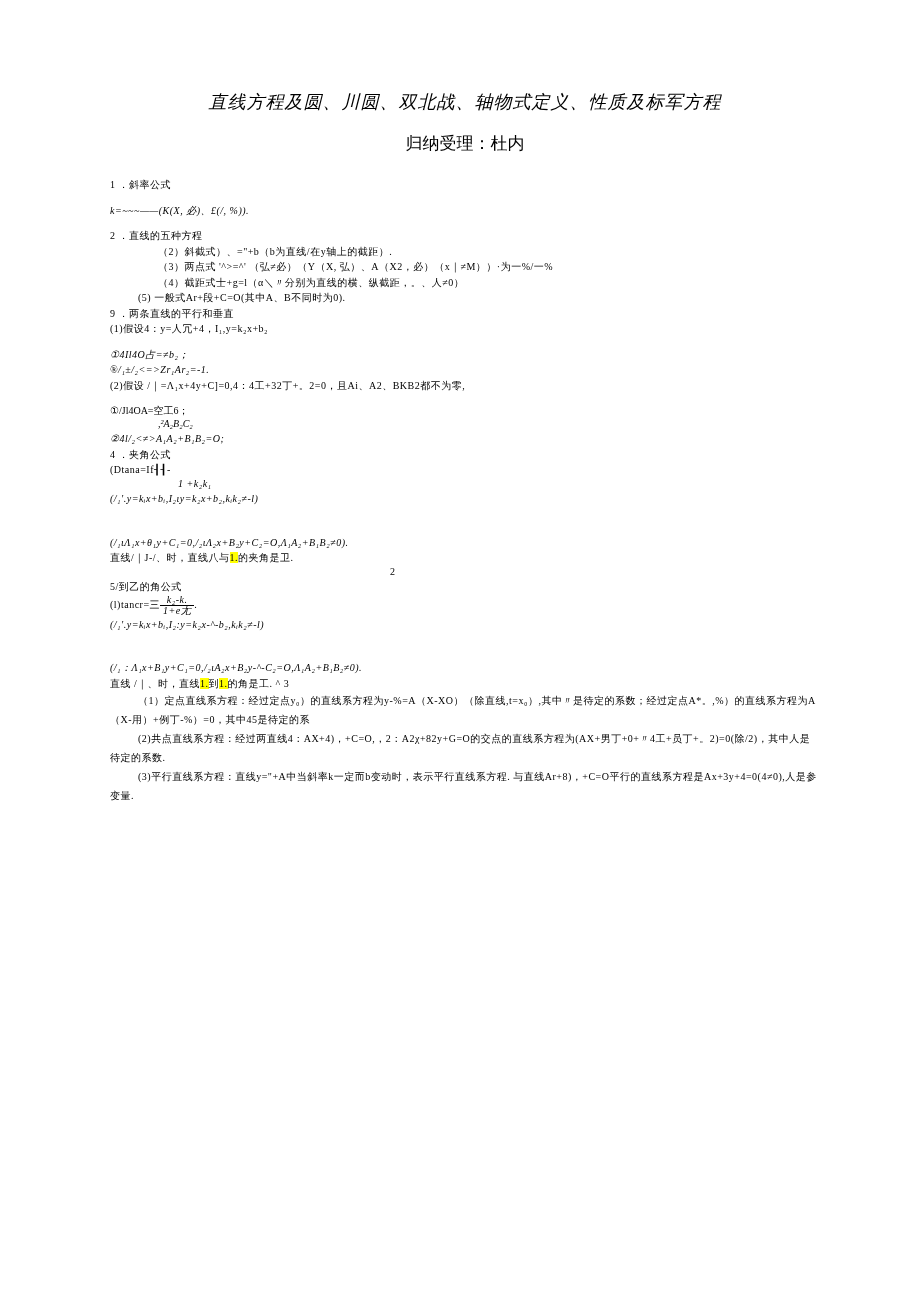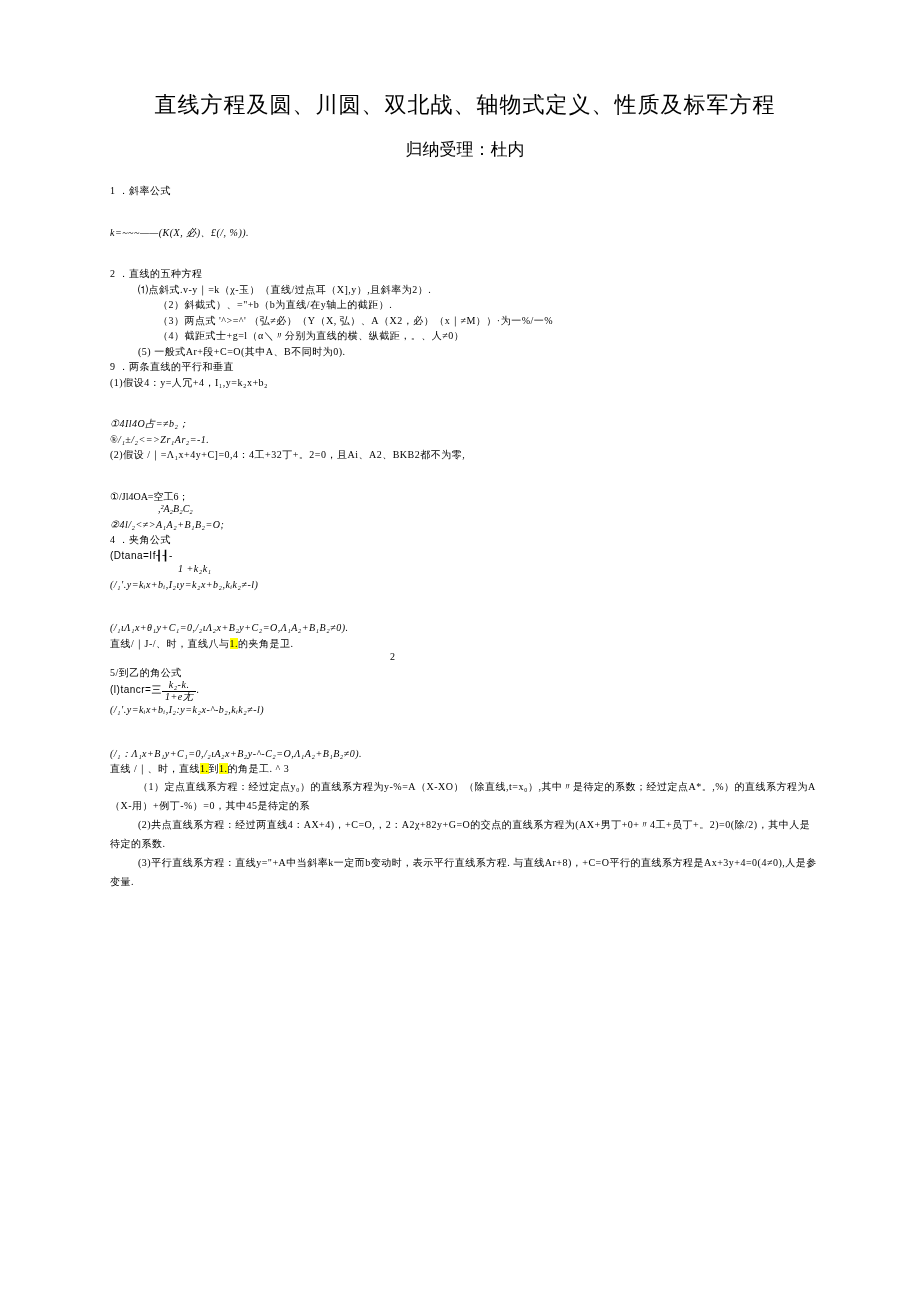--- a/index.html
+++ b/index.html
@@ -10,44 +10,45 @@
     color: #000000;
     width: 920px;
   }
   .page {
     padding: 90px 100px 60px 110px;
     box-sizing: border-box;
     width: 920px;
   }
   .title {
     text-align: center;
-    font-size: 22px;
+    font-size: 18px;
     margin-bottom: 18px;
     letter-spacing: 1px;
+    font-style: italic;
   }
   .author {
     text-align: center;
     font-size: 17px;
     margin-bottom: 22px;
   }
   .line {
     font-size: 10px;
     line-height: 1.55;
     margin: 0;
     letter-spacing: 0.5px;
   }
   .gap-s { }
-  .gap-m { margin-top: 26px; }
+  .gap-m { margin-top: 10px; }
   .gap-l { margin-top: 28px; }
   .indent1 { padding-left: 28px; }
   .indent2 { padding-left: 48px; }
   .indent3 { padding-left: 68px; }
   .para { text-indent: 28px; }
   .it { font-style: italic; font-family: "Times New Roman", serif; }
-  .math { font-family: Liberation Sans, sans-serif; }
+  .math { font-family: Liberation Serif, serif; }
   .hl { background: #ffff00; }
   .frac {
     display: inline-block;
     vertical-align: middle;
     text-align: center;
     font-family: "Times New Roman", serif;
     font-style: italic;
     line-height: 1.05;
   }
   .frac .num { display: block; border-bottom: 1px solid #000; padding: 0 3px; }
@@ -59,21 +60,20 @@
 
 <div class="page">
 
   <div class="title">直线方程及圆、川圆、双北战、轴物式定义、性质及标军方程</div>
   <div class="author">归纳受理：杜内</div>
 
   <p class="line">1 ．斜率公式</p>
   <p class="line gap-m it">k=~~~——(K(X, 必)、£(/, %)).</p>
 
   <p class="line gap-m">2 ．直线的五种方程</p>
-  <p class="line indent1">⑴点斜式.v-y｜=k（χ-玉）（直线/过点耳（X],y）,且斜率为2）.</p>
   <p class="line indent2">（2）斜截式）、="+b（b为直线/在y轴上的截距）.</p>
   <p class="line indent2 gap-s">（3）两点式 '^&gt;=^' （弘≠必）（Y（X, 弘）、A（X2，必）（x｜≠M））·为一%/一%</p>
   <p class="line indent2 gap-s">（4）截距式士+g=l（α＼〃分别为直线的横、纵截距，。、人≠0）</p>
   <p class="line indent1 gap-s">(5)    一般式Ar+段+C=O(其中A、B不同时为0).</p>
 
   <p class="line gap-s">9 ．两条直线的平行和垂直</p>
   <p class="line gap-s"><span>(1)假设4：y=人冗+4，I₁,y=k₂x+b₂</span></p>
   <p class="line gap-m"><span class="it">①4Il4O占=≠b₂；</span></p>
   <p class="line gap-s"><span class="it">®/₁±/₂&lt;=&gt;Zr₁Ar₂=-1.</span></p>
   <p class="line gap-s">(2)假设 /｜=Λ₁x+4y+C]=0,4：4工+32丁+。2=0，且Ai、A2、BKB2都不为零,</p>

